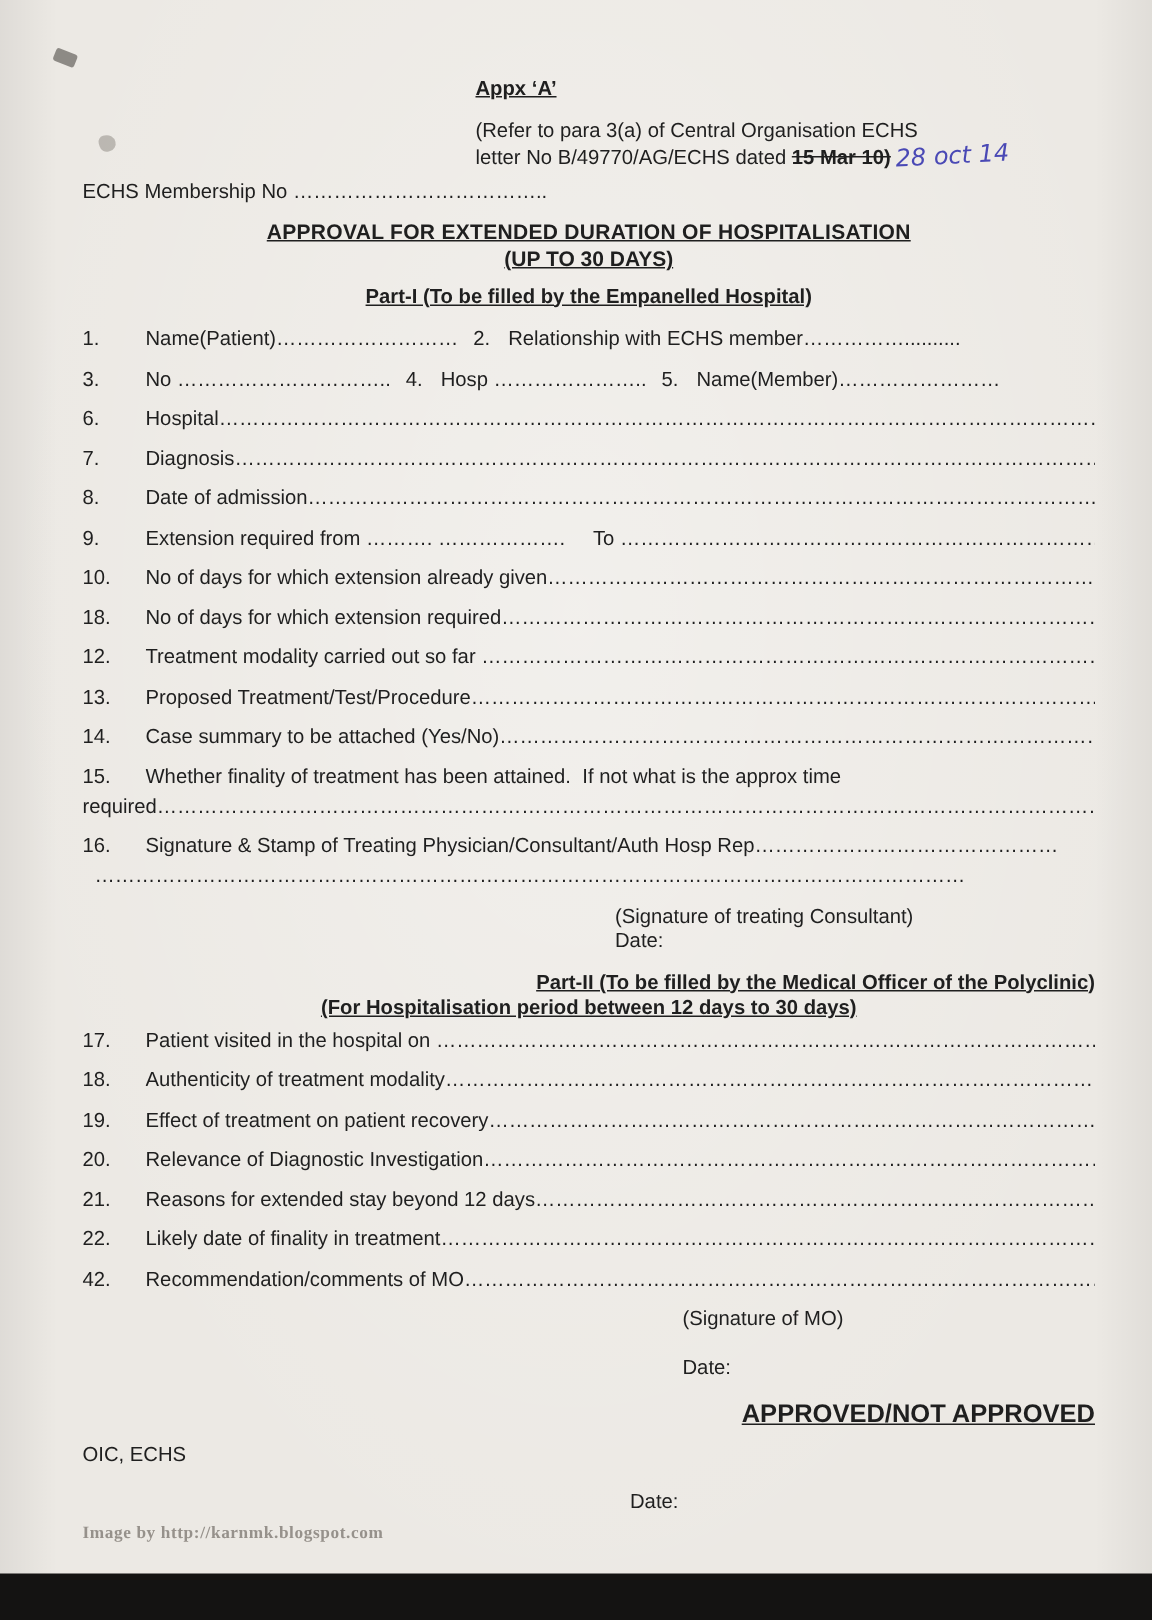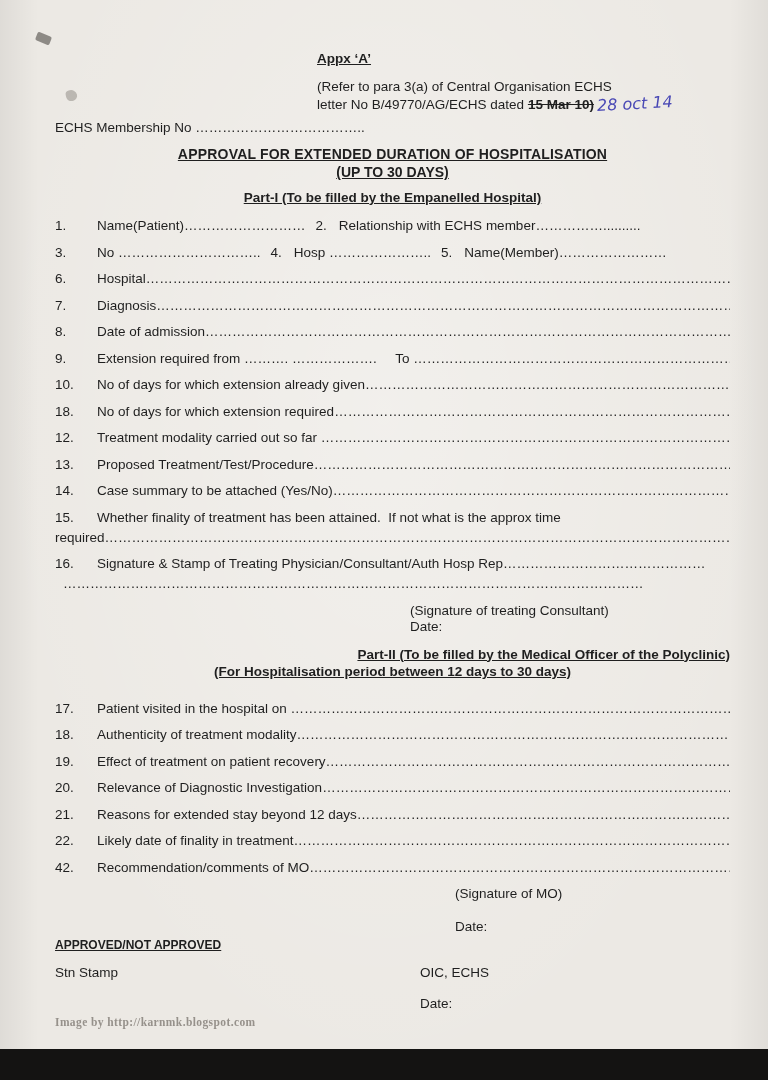--- a/index.html
+++ b/index.html
@@ -63,44 +63,44 @@
     margin-top: 3px;
   }
   .part-heading {
     text-align: center;
     font-weight: bold;
     text-decoration: underline;
     margin-top: 9px;
     margin-bottom: 13px;
   }
   .part-heading.tight { margin-bottom: 2px; margin-top: 12px; text-align: right; }
-  .part-heading.second { margin-top: 0; margin-bottom: 21px; }
+  .part-heading.second { margin-top: 0; margin-bottom: 6px; }
 
   .row { display: flex; margin-bottom: 11px; }
   .row span { white-space: pre; }
   .num { flex: 0 0 42px; }
   .inum { padding-left: 10px; padding-right: 12px; }
   .fill { flex: 1 1 auto; overflow: hidden; }
 
   .cont-full { white-space: pre; overflow: hidden; margin-bottom: 10px; margin-top: -6px; }
   .cont-short { white-space: pre; overflow: hidden; padding-left: 8px; margin-bottom: 11px; margin-top: -6px; }
 
   .sig-consultant { margin-left: 355px; margin-top: 2px; }
   .sig-consultant .date { margin-top: 1px; }
   .sig-consultant { margin-bottom: 8px; }
 
   .sig-mo { margin-left: 400px; margin-top: 4px; }
   .sig-mo-date { margin-left: 400px; margin-top: 17px; }
 
   .approved-line {
-    text-align: left;
-    font-weight: bold;
-    text-decoration: underline;
-    font-size: 12px;
-    margin-top: 4px;
+    text-align: right;
+    font-weight: bold;
+    text-decoration: underline;
+    font-size: 17px;
+    margin-top: 16px;
   }
   .stamp-row { display: flex; margin-top: 11px; }
   .stamp-row .left { flex: 0 0 365px; }
   .final-date { margin-left: 365px; margin-top: 16px; }
 
   .watermark {
     position: absolute;
     left: 55px; bottom: 52px;
     font-family: "Liberation Serif", serif;
     font-weight: bold;
@@ -238,21 +238,20 @@
       <span class="num">42.</span>
         <span class="fill">Recommendation/comments of MO………………………………………………………………………………………………………………..</span>
     </div>
 
     <div class="sig-mo">(Signature of MO)</div>
     <div class="sig-mo-date">Date:</div>
 
     <div class="approved-line">APPROVED/NOT APPROVED</div>
 
     <div class="stamp-row">
-      <span class="left">Stn Stamp</span>
       <span>OIC, ECHS</span>
     </div>
 
     <div class="final-date">Date:</div>
 
   </div>
 
   <div class="watermark">Image by http://karnmk.blogspot.com</div>
   <div class="bottom-bar"></div>
 </div>

